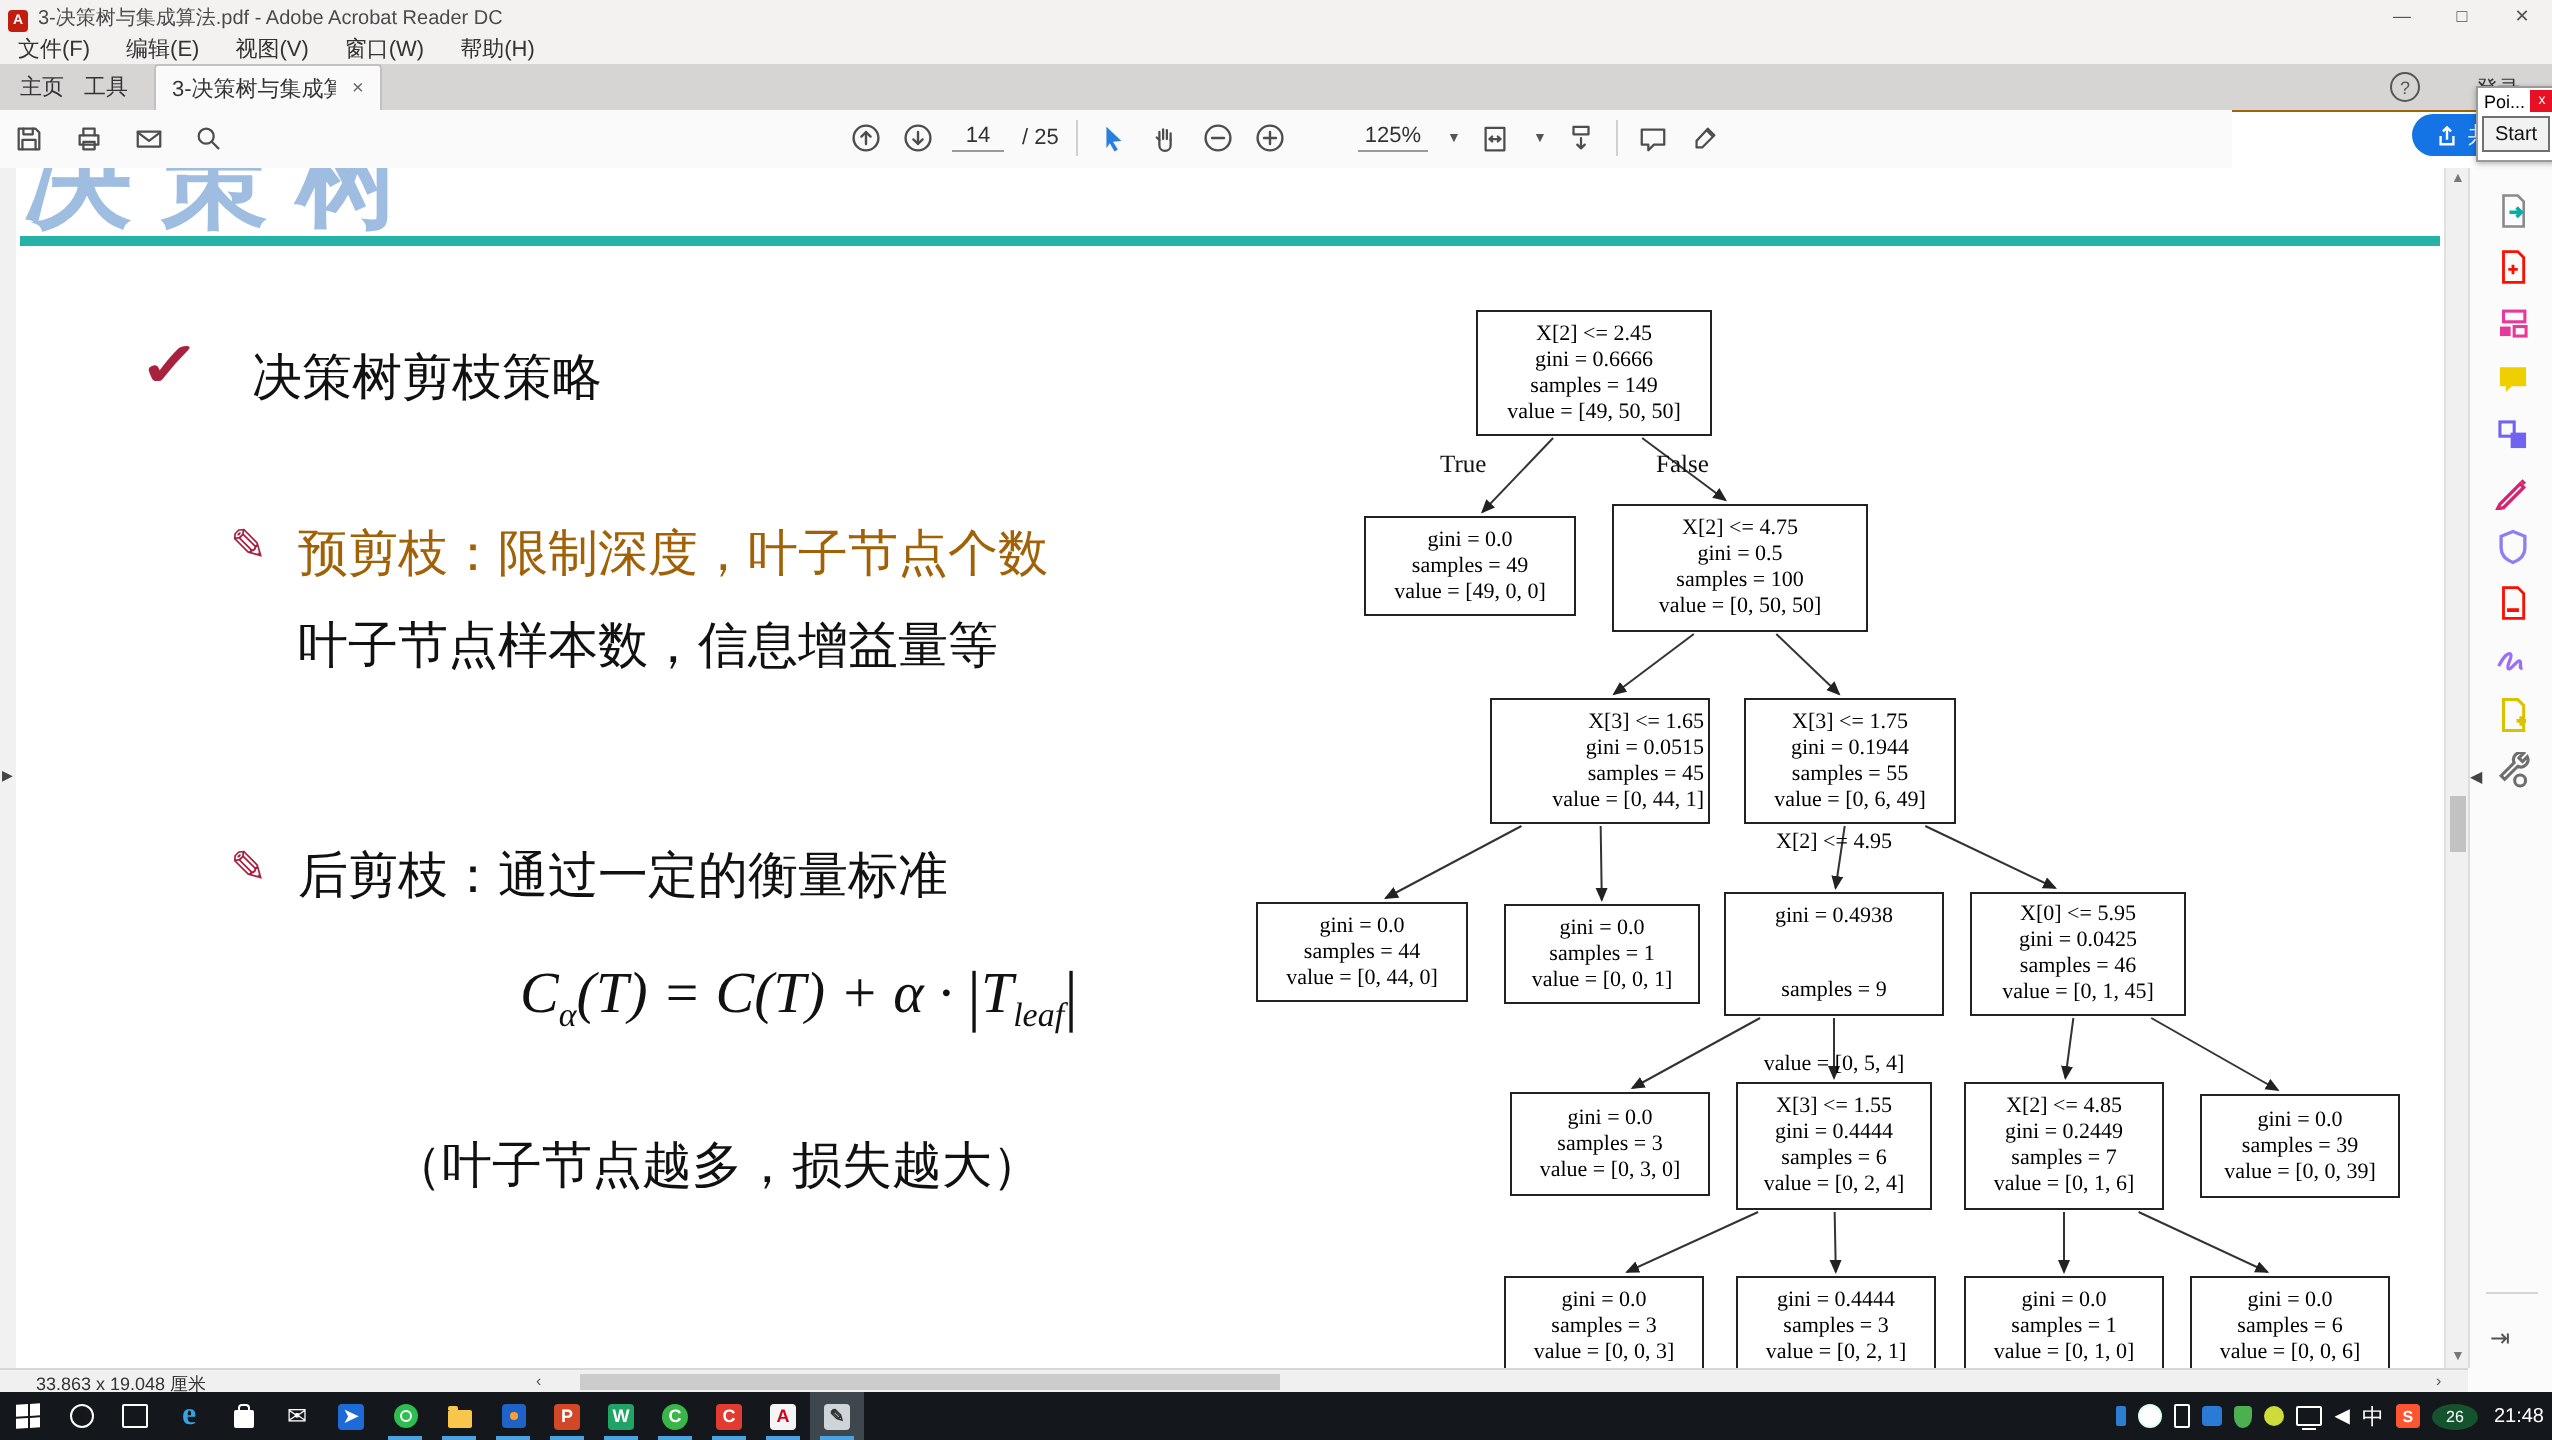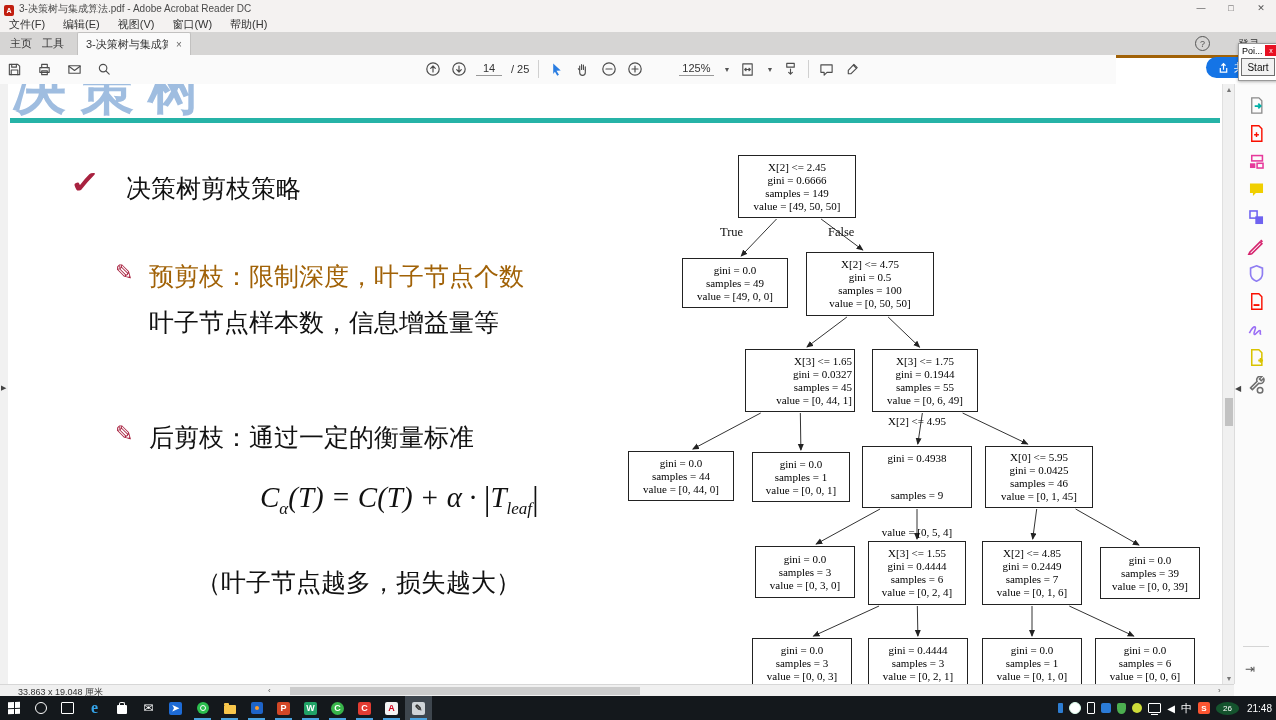--- a/index.html
+++ b/index.html
@@ -15,21 +15,21 @@
   .winctl span{width:30px;height:16px;display:flex;align-items:center;justify-content:center;
                font-size:9px;color:#555;}
 
   
   .menubar{position:absolute;left:0;top:16px;width:1276px;height:16px;background:#f4f2f1;
            display:flex;align-items:center;font-size:11px;color:#333;}
   .menubar span{padding:0 9px;}
 
   
   .tabbar{position:absolute;left:0;top:32px;width:1276px;height:23px;background:#d6d5d4;
-          border-bottom:3px solid #a16207;font-size:11px;color:#333;}
+          border-bottom:1px solid #a16207;font-size:11px;color:#333;}
   .tab-plain{position:absolute;top:0;height:23px;display:flex;align-items:center;padding:0 10px;}
   .tab-doc{position:absolute;left:77px;top:0;height:23px;background:#fafafa;border:1px solid #c2c1c0;
            border-bottom:none;border-radius:2px 2px 0 0;display:flex;align-items:center;gap:8px;
            padding:0 8px;max-width:110px;}
   .tab-doc .t{white-space:nowrap;overflow:hidden;max-width:82px;}
   .tab-doc .x{color:#666;font-size:10px;}
   .helpcirc{position:absolute;right:66px;top:4px;width:13px;height:13px;border:1px solid #555;
             border-radius:50%;font-size:9px;color:#555;display:flex;align-items:center;justify-content:center;}
   .signin{position:absolute;right:16px;top:5px;font-size:11px;color:#333;}
 
@@ -354,21 +354,21 @@
             <div>value = [49, 0, 0]</div>
           </div>
           <div class="tnode" style="left: 798px; top: 168px; width: 128px; height: 64px;">
             <div>X[2] &lt;= 4.75</div>
             <div>gini = 0.5</div>
             <div>samples = 100</div>
             <div>value = [0, 50, 50]</div>
           </div>
           <div class="tnode" style="left: 737px; top: 265px; width: 110px; height: 63px; align-items: flex-end;">
             <div>X[3] &lt;= 1.65</div>
-            <div>gini = 0.0327</div>
+            <div>gini = 0.0515</div>
             <div>samples = 45</div>
             <div>value = [0, 44, 1]</div>
           </div>
           <div class="tnode" style="left: 864px; top: 265px; width: 106px; height: 63px;">
             <div>X[3] &lt;= 1.75</div>
             <div>gini = 0.1944</div>
             <div>samples = 55</div>
             <div>value = [0, 6, 49]</div>
           </div>
           <div class="tnode" style="left: 620px; top: 367px; width: 106px; height: 50px;">

